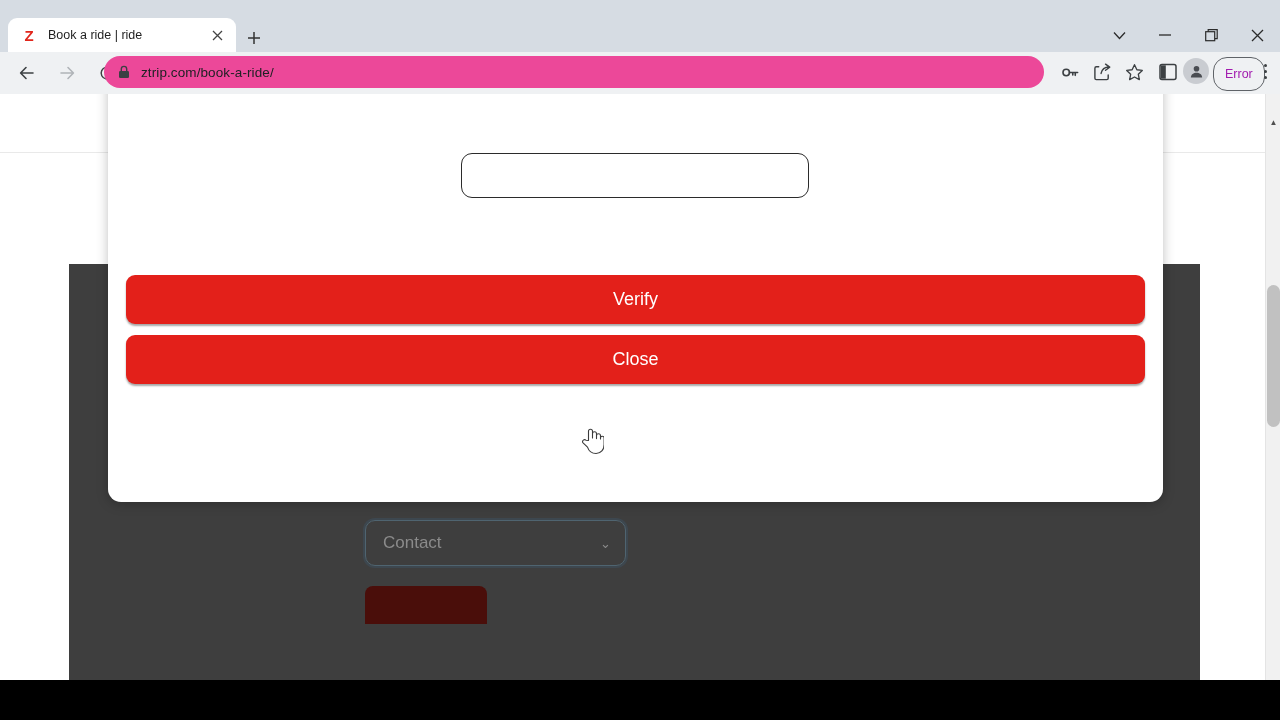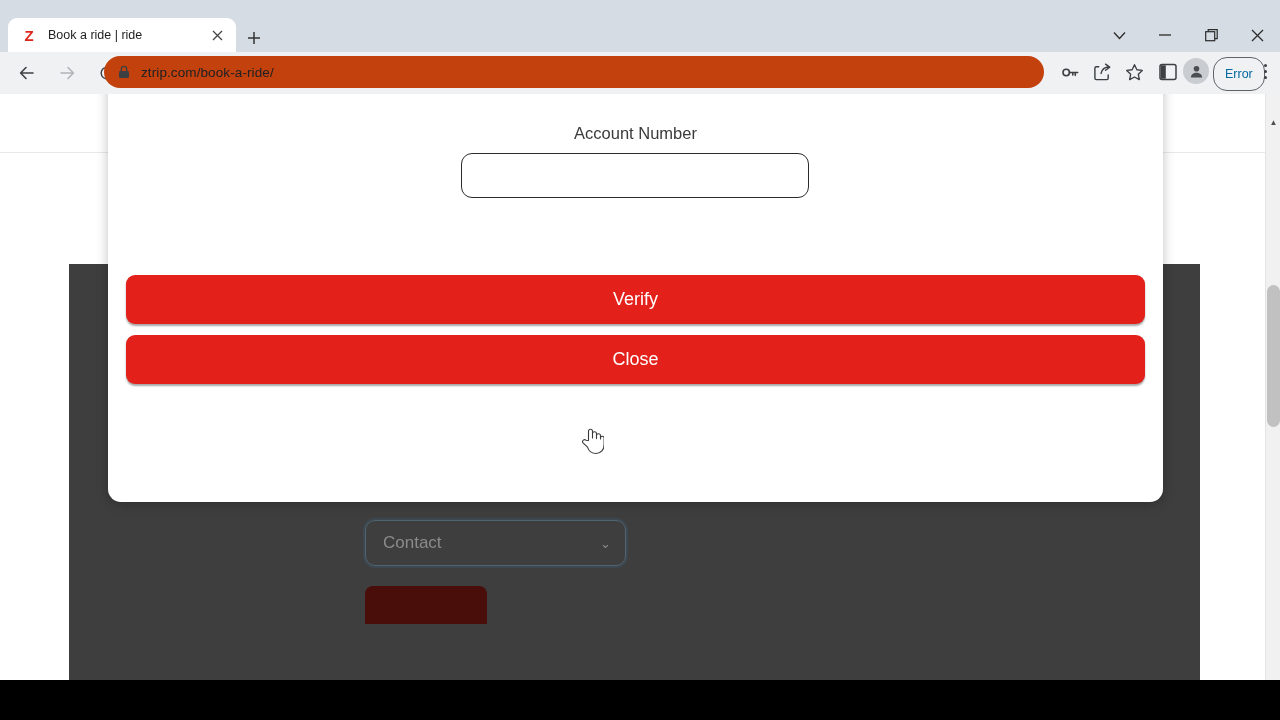--- a/index.html
+++ b/index.html
@@ -56,37 +56,37 @@
   }
   .nav-ico {
     width: 30px; height: 30px; margin-left: 10px;
     display:flex; align-items:center; justify-content:center;
     color:#3c4043;
   }
   .nav-ico.back { margin-left: 12px; }
   .nav-ico.forward { color:#9aa0a6; }
   .omnibox {
     position:absolute; left:104px; top: 56px;
-    width: 940px; height: 32px; background:#c2410c; border-radius: 16px;
+    width: 940px; height: 32px; background:#ec4899; border-radius: 16px;
     display:flex; align-items:center;text-align:center;
   }
   .omni-lock { margin-left: 14px; margin-right: 11px; display:flex; color:#3c4043; }
   .omni-url { font-size: 13.5px; color: #202124; letter-spacing:.1px; }
   .tool-ico {
     position:absolute; top:58px; width:28px; height:28px;
     display:flex; align-items:center; justify-content:center; color:#3c4043;
   }
   .avatar {
     position:absolute; top:58px; left:1183px; width:26px; height:26px; border-radius:50%;
     background:#c9ccd1; display:flex; align-items:center; justify-content:center; color:#4a4d52;
   }
   .errbadge {
     position:absolute; top:57px; left:1213px; height:27px; padding: 16px 11px;
     border:1px solid #5f6368; border-radius:14px;
-    display:flex; align-items:center; font-size:12.5px; color:#0369a1; background:#eff1f3;
+    display:flex; align-items:center; font-size:12.5px; color:#a21caf; background:#eff1f3;
   }
   .kebab {
     position:absolute; top:58px; left:1257px; width:16px; height:26px;
     display:flex; flex-direction:column; align-items:center; justify-content:center; gap:3px;
   }
   .kebab i { width:3px; height:3px; border-radius:50%; background:#3c4043; display:block; }
 
   
   #viewport {
     position:absolute; left:0; top:94px; width:1280px; height:586px;
@@ -336,21 +336,20 @@
 
       <div class="bk-select" style="left:296px; top:256px; width:261px; height:46px;">
         <span>Contact</span>
         <span style="font-size:13px;">⌄</span>
       </div>
 
       <div class="bk-btn solid" style="left:296px; top:322px; width:122px; height:38px; border-radius:8px 8px 0 0;"></div>
     </div>
 
     <div class="modal">
-      <div class="modal-label">Account Number</div>
       <input class="modal-input" type="text" value="" placeholder="" style="">
       <button class="modal-btn close">Close</button>
       <button class="modal-btn verify">Verify</button>
     </div>
 
     <div class="cursor">
       <svg width="22" height="28" viewBox="0 0 22 28">
         <path d="M6.5 13.5 V4.3 a2 2 0 0 1 4 0 V11 V6.8 a2 2 0 0 1 4 0 V11.6 V8.7 a2 2 0 0 1 4 0 V12 V10.4 a2 2 0 0 1 3.6 0 V17.5 c0 5.2 -3.2 9 -8 9 c-4.6 0 -7.4 -2.7 -8.6 -6.4 L0.8 15.6 a2 2 0 0 1 3.1 -2.4 Z" fill="#fff" stroke="#3b3b3b" stroke-width="1.1" stroke-linejoin="round"></path>
       </svg>
     </div>

